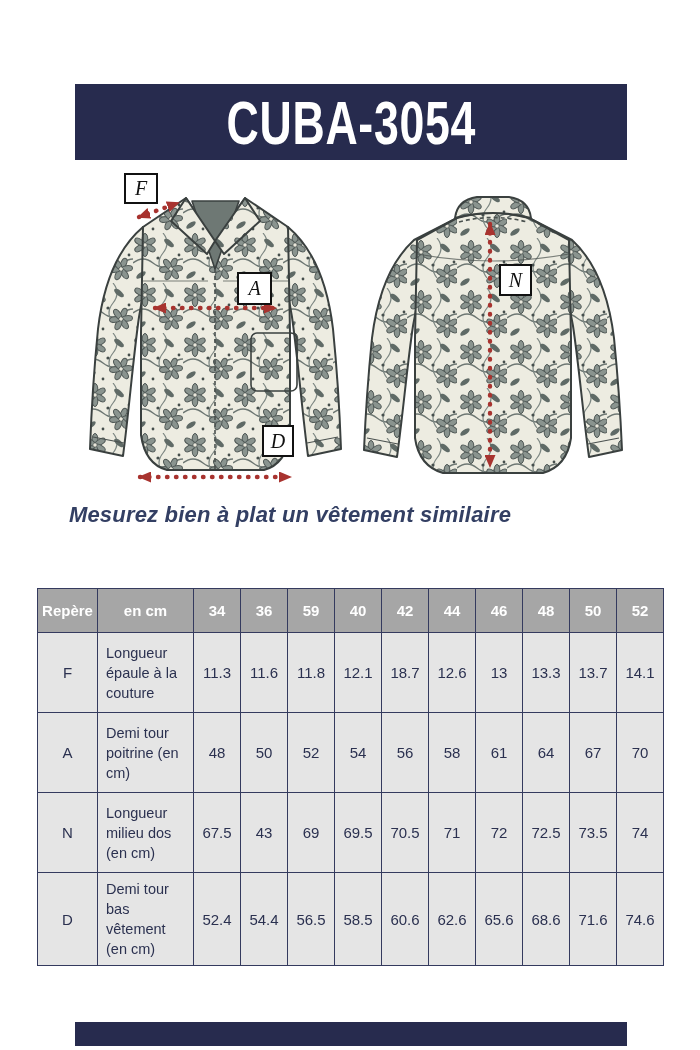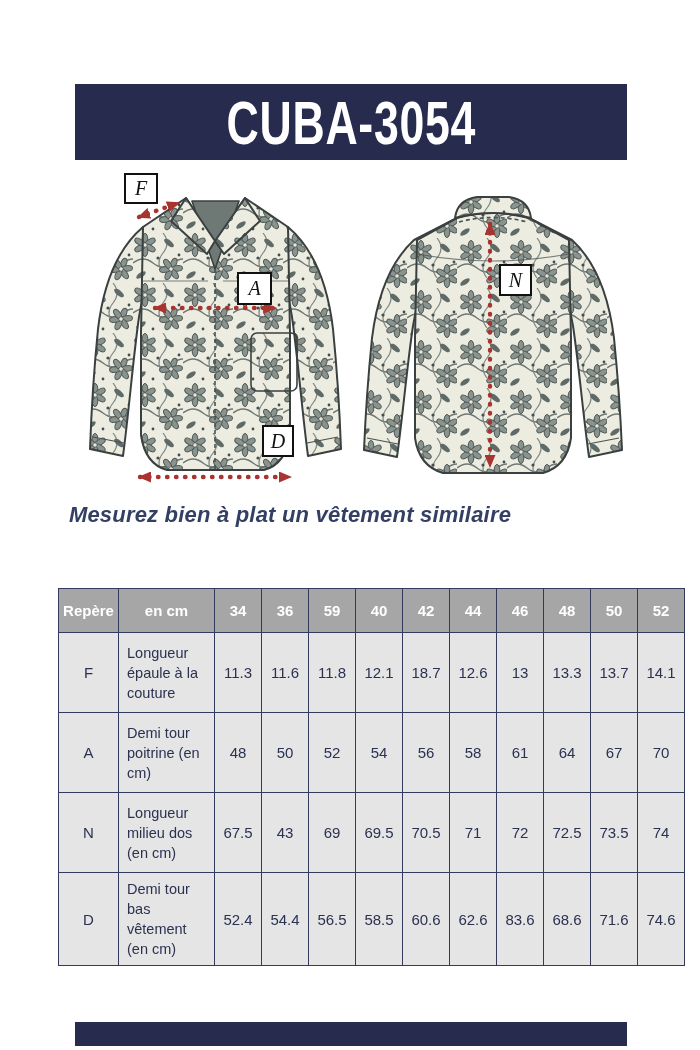--- a/index.html
+++ b/index.html
@@ -20,21 +20,21 @@
               font-weight:500;color:#111111;z-index:5;}
   #arrow-layer{position:absolute;left:0;top:160px;width:700px;height:340px;z-index:4;}
 
   
   .instruction{position:absolute;left:0;top:500px;width:580px;text-align:center;
                color:#333f63;font-size:22px;font-style:italic;font-weight:600;
                line-height:30px;letter-spacing:.2px;}
 
   
   .size-table-wrap{position:absolute;left:37px;top:588px;}
-  table.size{border-collapse:collapse;table-layout:fixed;width:626px;margin-left:21px;}
+  table.size{border-collapse:collapse;table-layout:fixed;width:626px;}
   table.size th,table.size td{border:1.6px solid #343a5e;box-sizing:border-box;}
   table.size thead tr{height:44px;}
   table.size tbody tr{height:80px;}
   table.size th{background:#a6a6a6;color:#ffffff;font-size:15px;font-weight:bold;
                 text-align:center;padding:0;}
   table.size td{background:#e5e5e5;color:#2b3150;font-size:15px;text-align:center;
                 vertical-align:middle;padding:0;}
   table.size td.lbl{text-align:left;padding:6px 4px 6px 8px;font-size:14.5px;line-height:1.38;}
 
   
@@ -238,21 +238,21 @@
         </tr>
         <tr style="height:78px;">
           <td>D</td>
           <td class="lbl">Demi tour bas vêtement (en cm)</td>
           <td>52.4</td>
           <td>54.4</td>
           <td>56.5</td>
           <td>58.5</td>
           <td>60.6</td>
           <td>62.6</td>
-          <td>83.6</td>
+          <td>65.6</td>
           <td>68.6</td>
           <td>71.6</td>
           <td>74.6</td>
         </tr>
       </tbody>
     </table>
   </div>
 
   <div class="footer-bar"></div>
 

